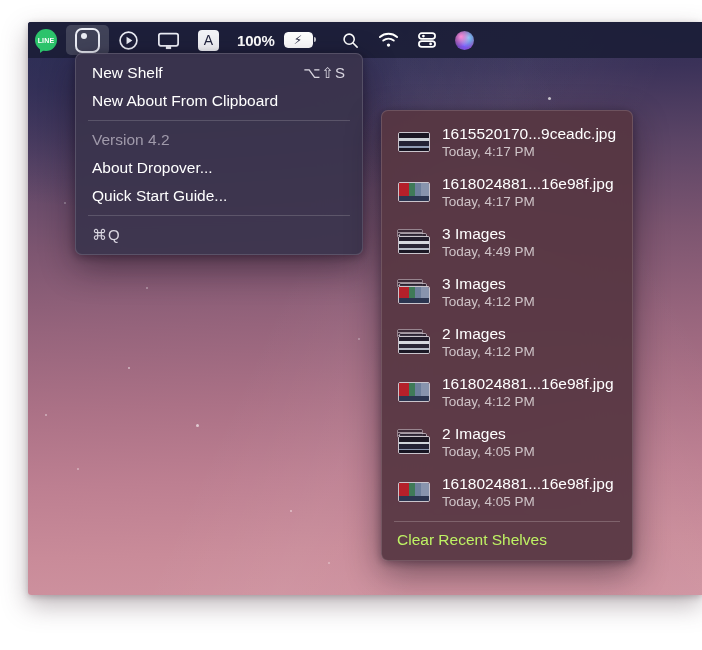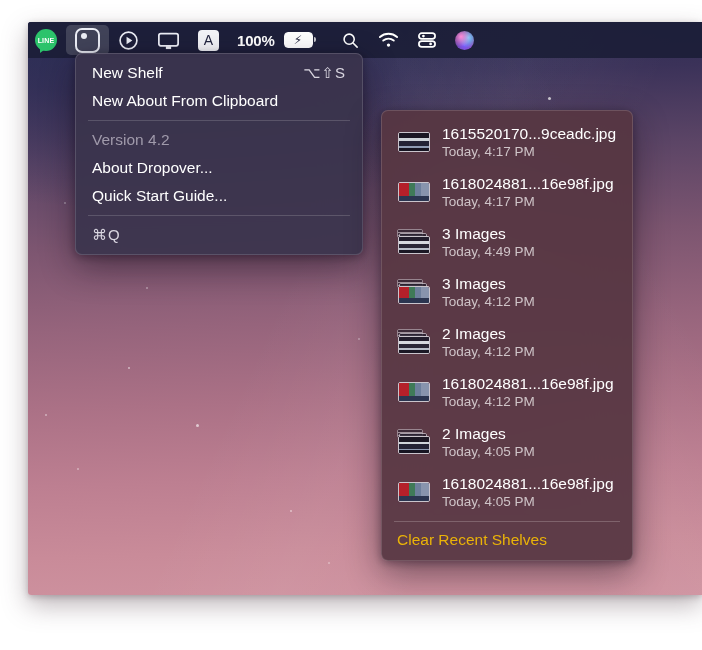--- a/index.html
+++ b/index.html
@@ -292,21 +292,21 @@
     white-space: nowrap;
   }
   .srow .t2 {
     color: #cfc4c8;
     font-size: 13.5px;
     line-height: 17px;
     white-space: nowrap;
   }
   .srow.action {
     height: 30px;
-    color: #eab308;
+    color: #bef264;
     font-size: 15.5px;
     align-items: center;
   }
   .ssep {
     height: 1px;
     margin: 4px 12px 3px;
     background: rgba(255,255,255,0.20);
   }
 
   

